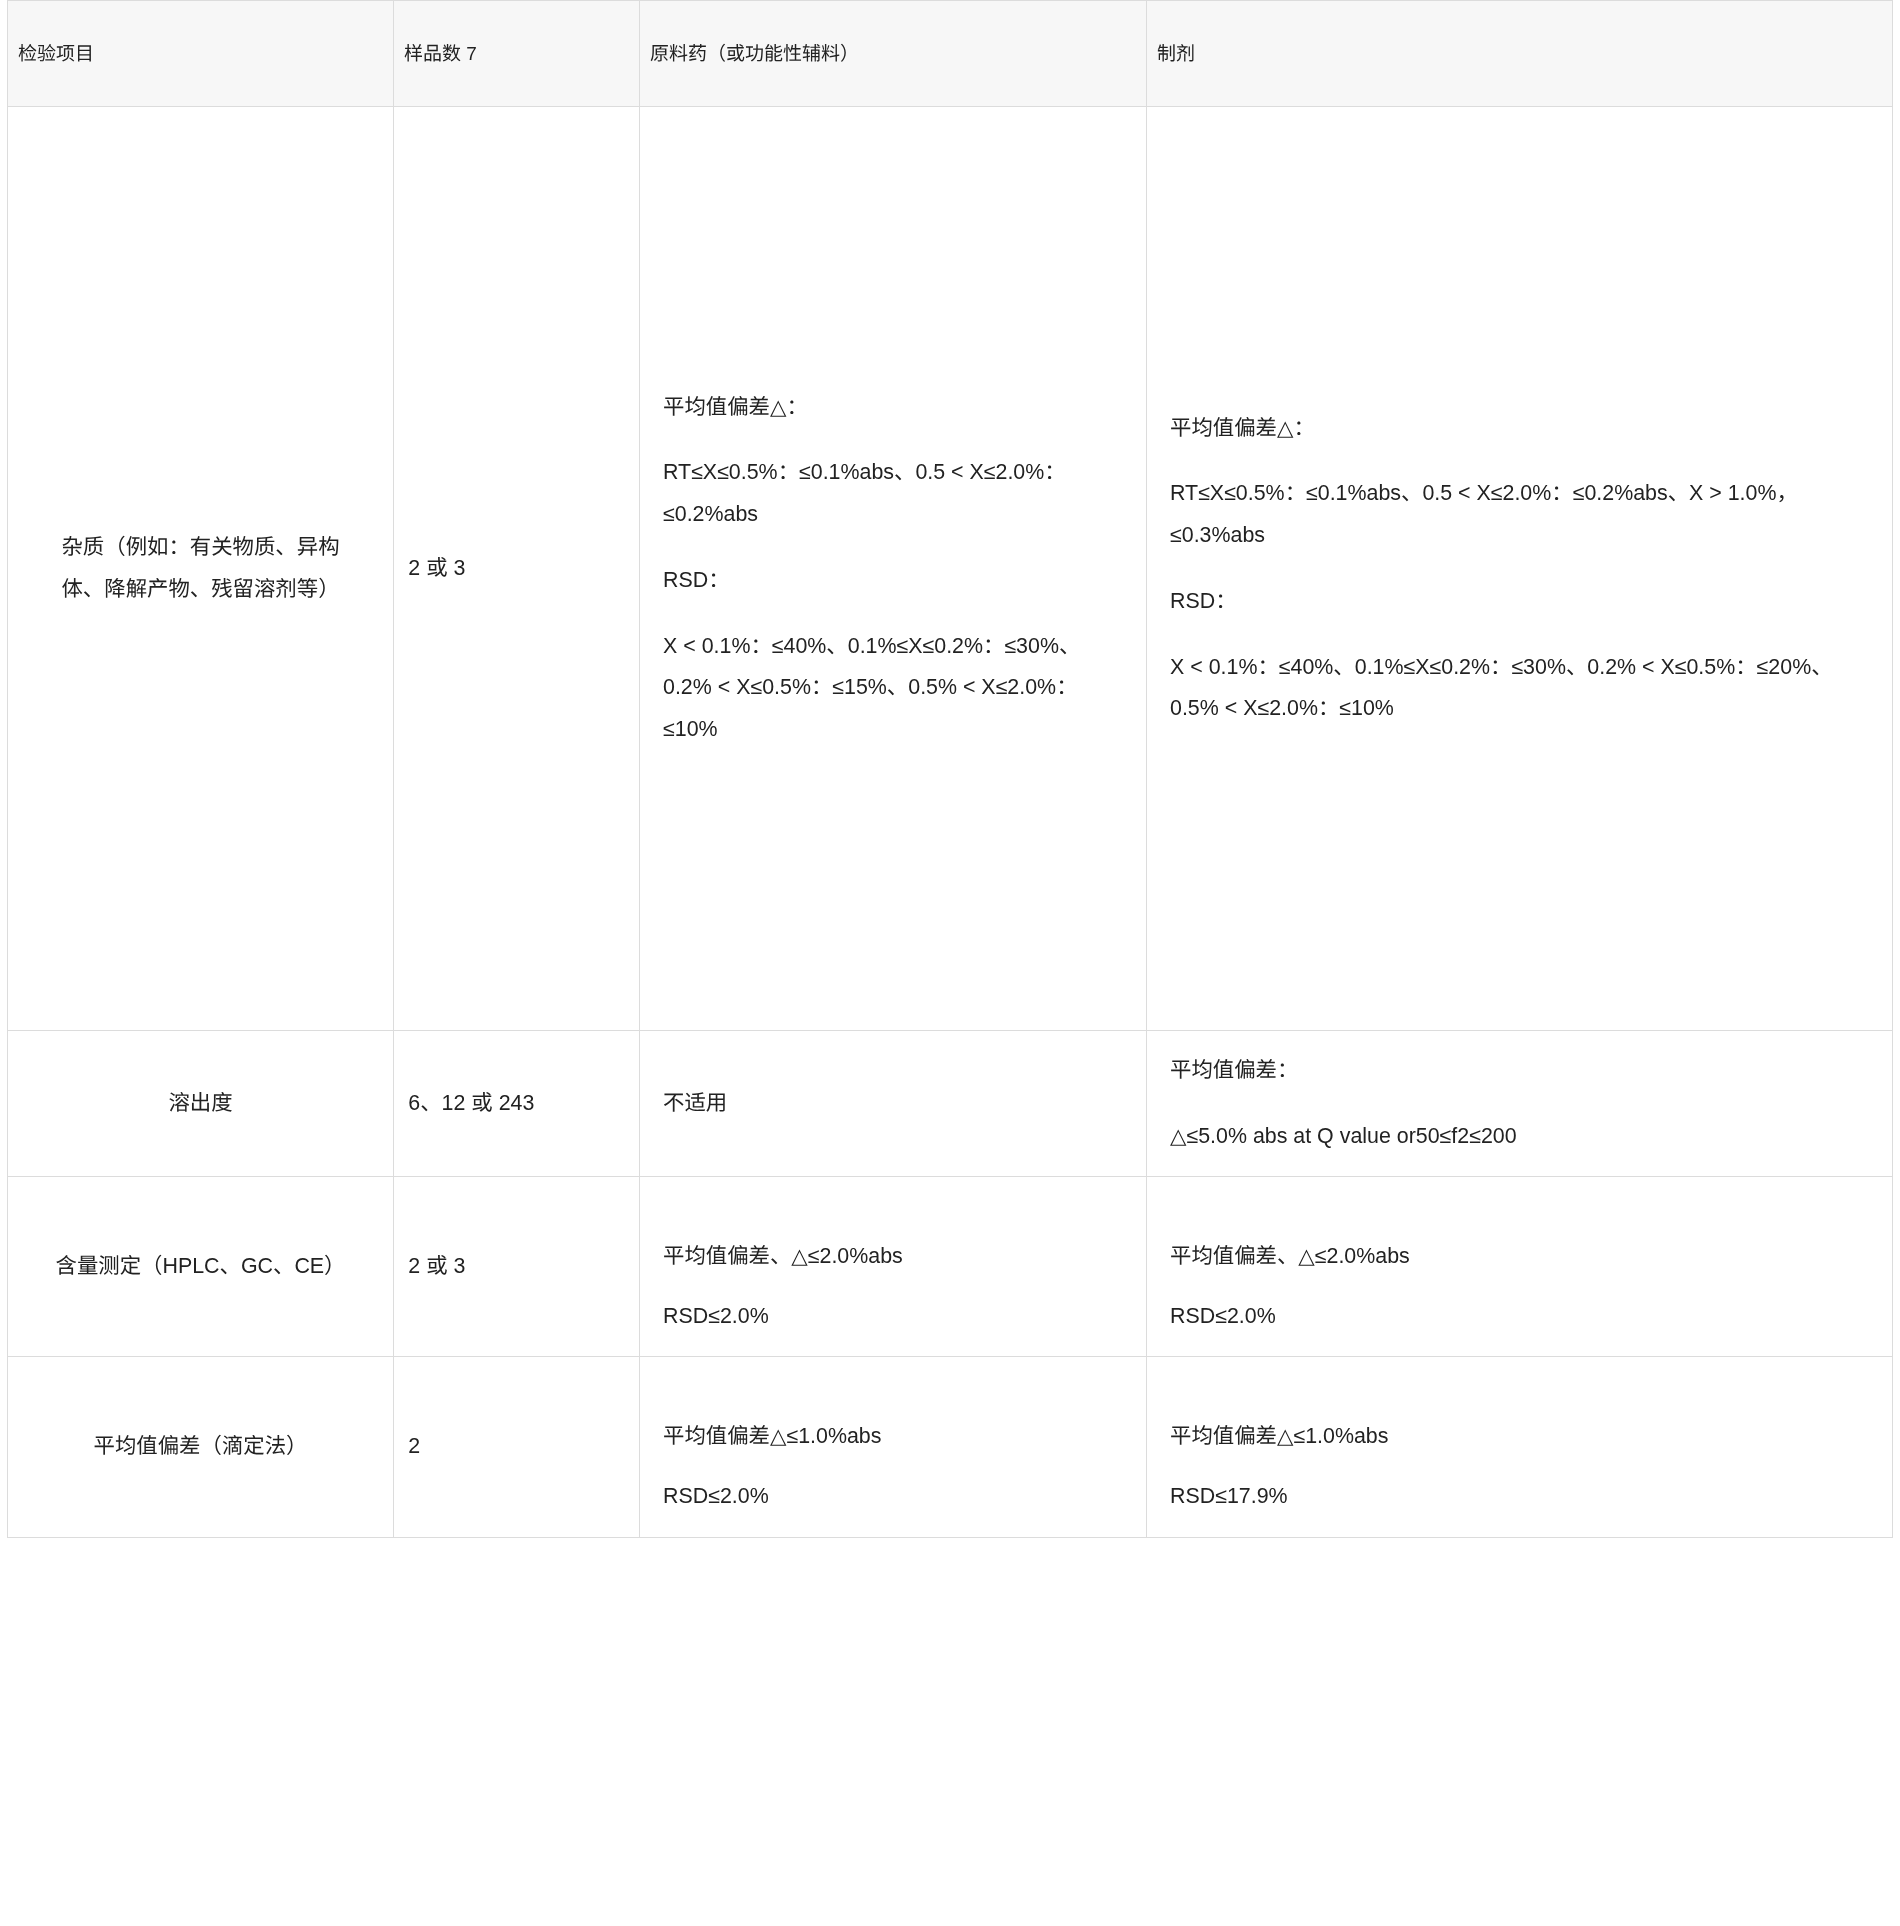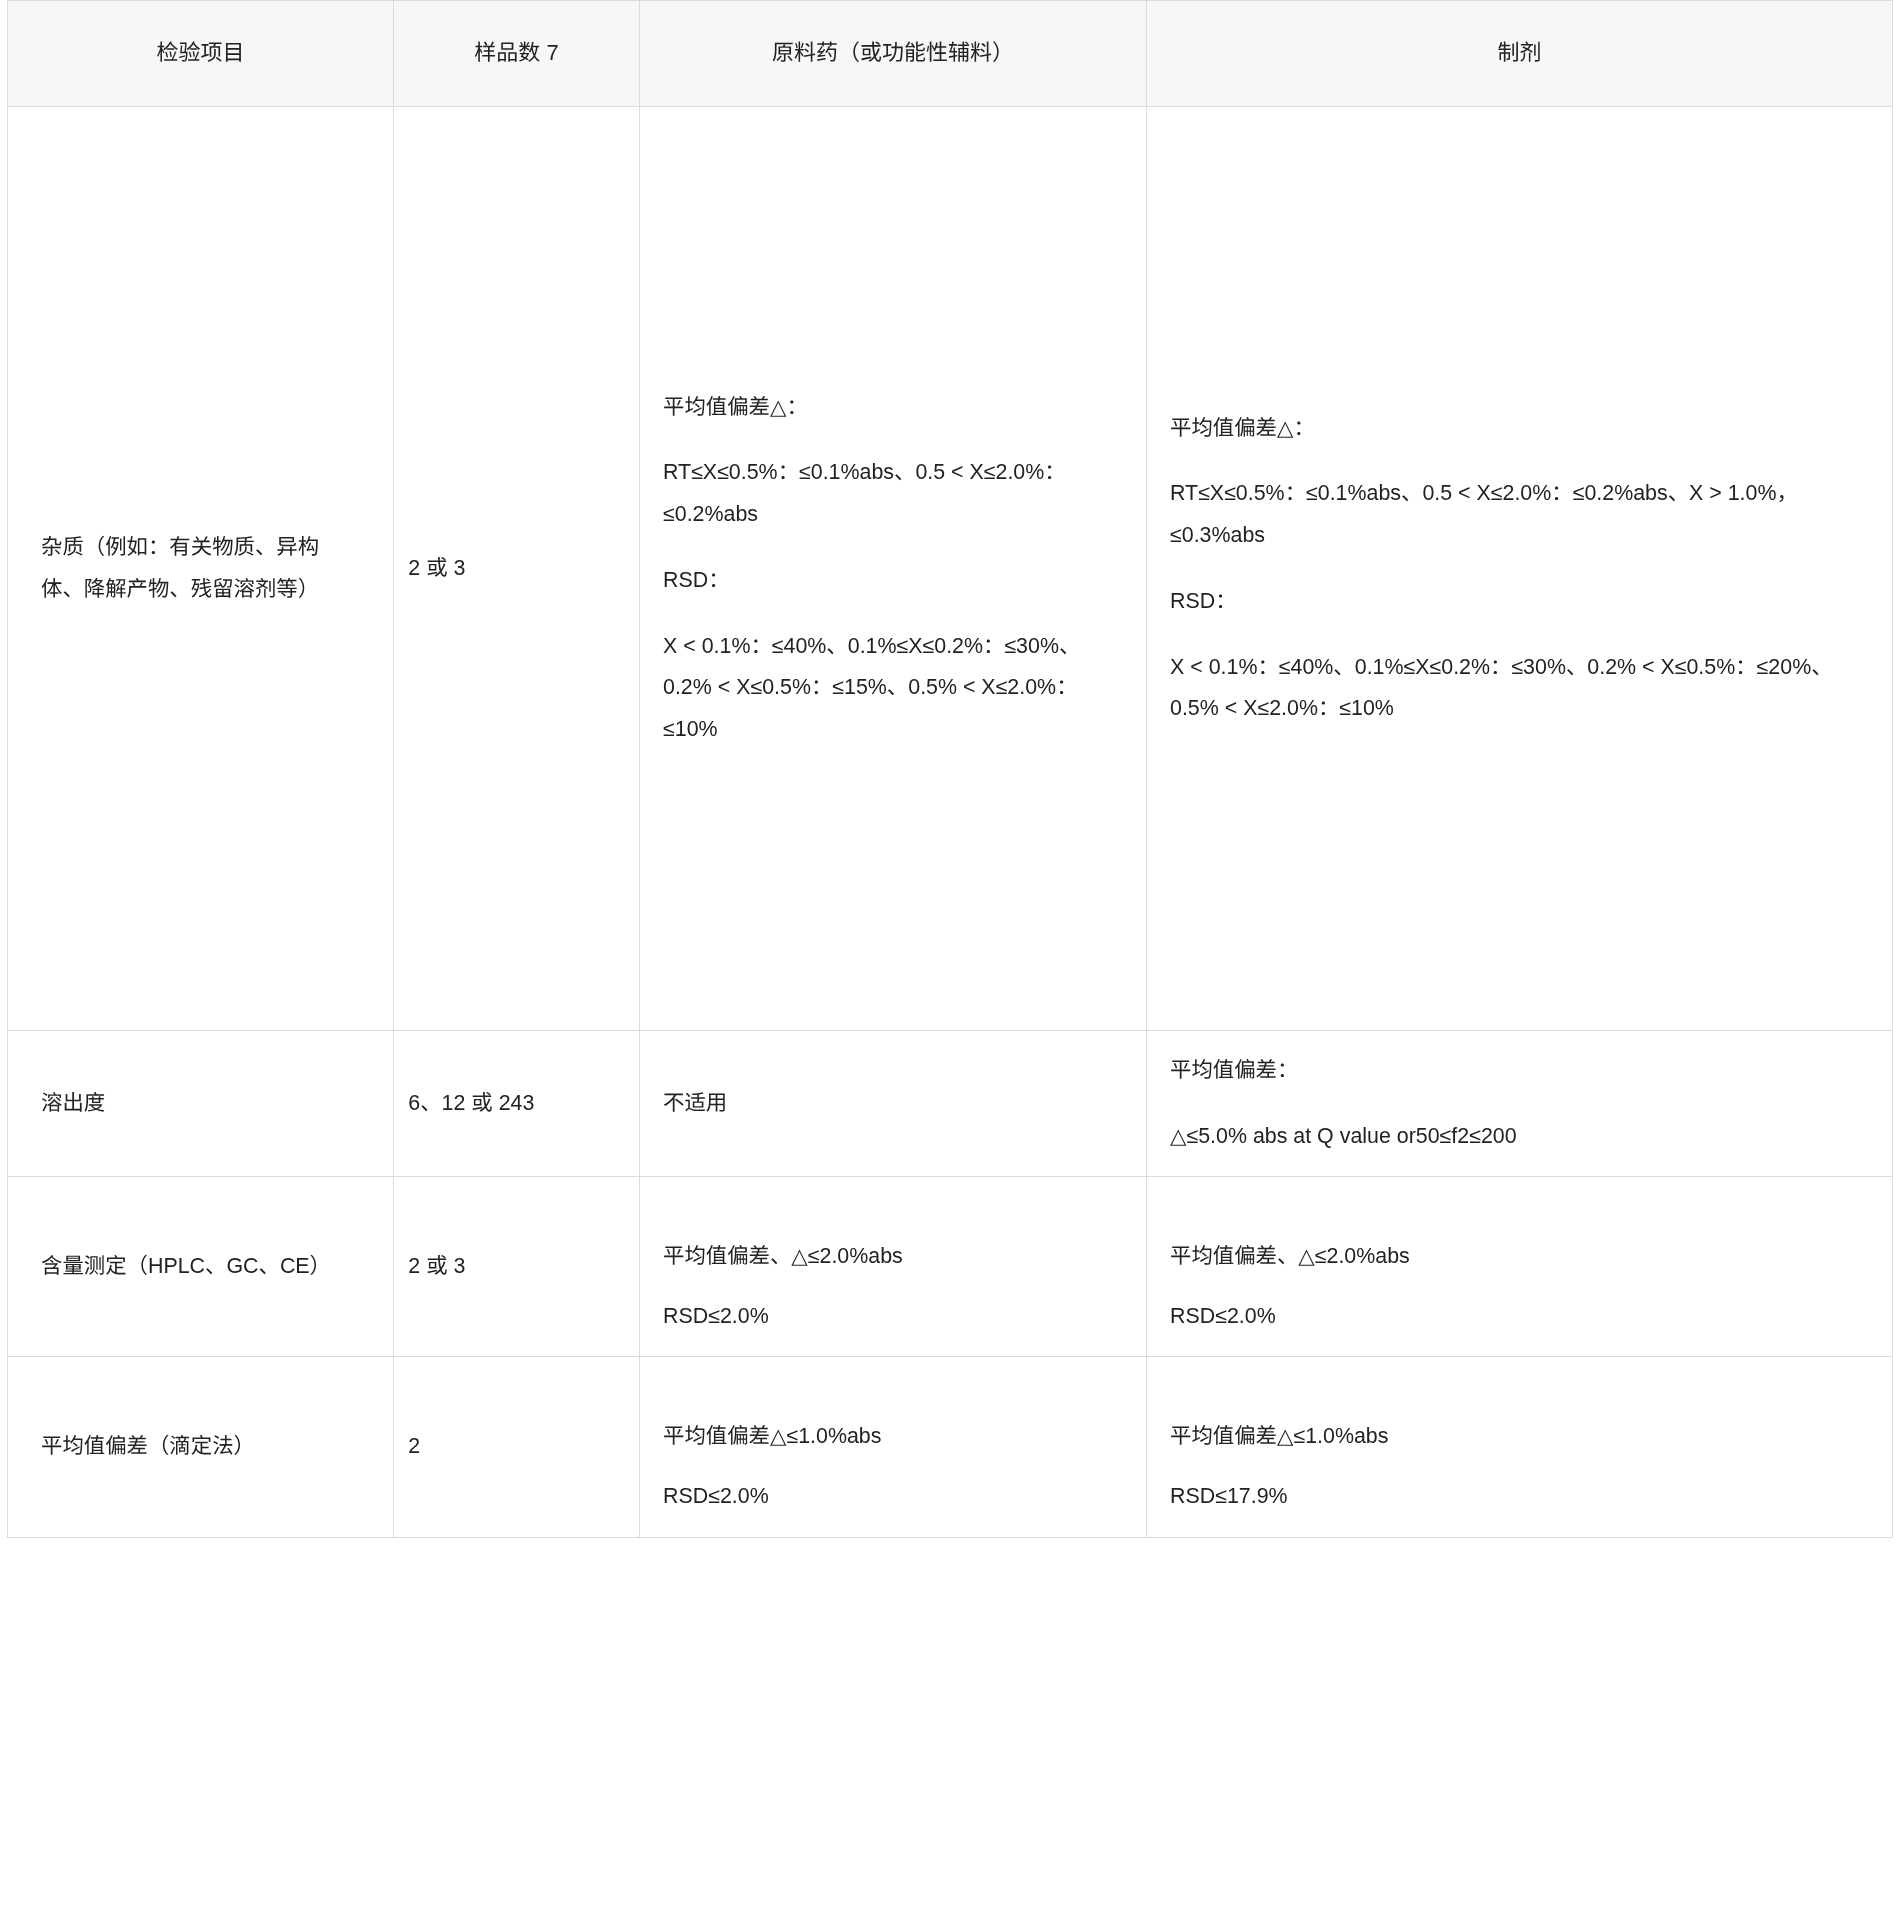--- a/index.html
+++ b/index.html
@@ -33,28 +33,28 @@
   table.spec-table th,
   table.spec-table td {
     border: 0.7px solid #dcdcdc;
     vertical-align: middle;
     font-size: 21.4px;
     line-height: 1.95;
     font-weight: normal;
   }
   table.spec-table thead th {
     background: #f7f7f7;
-    text-align: center;
+    text-align: left;
     height: 91px;
     padding: 7.1px 10px;
     color: #222222;
-    font-size: 22px;
+    font-size: 19px;
   }
   td.item-cell {
-    text-align: left;
+    text-align: center;
     padding: 18.6px 33px;
     color: #222222;
   }
   td.count-cell {
     text-align: left;
     padding: 18.6px 14.3px;
     color: #222222;
   }
   td.text-cell {
     text-align: left;

